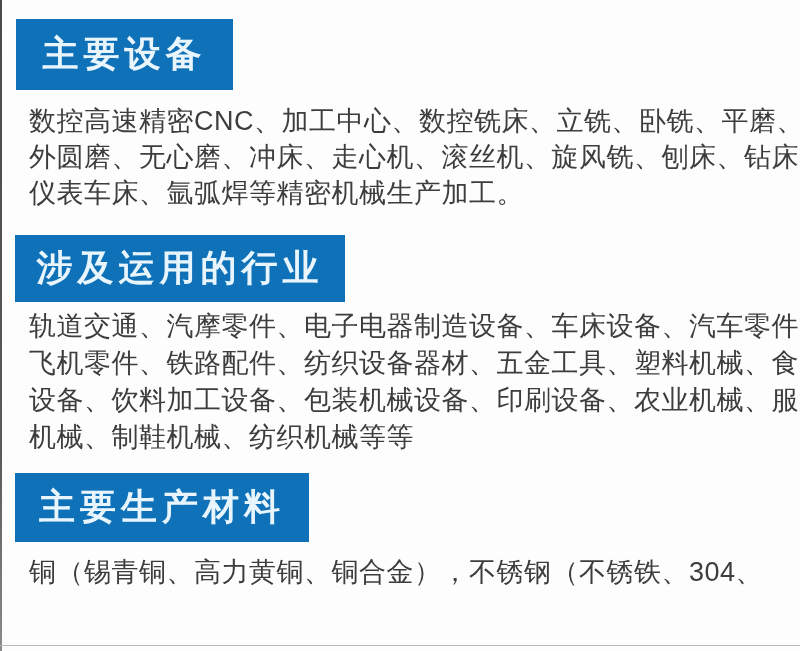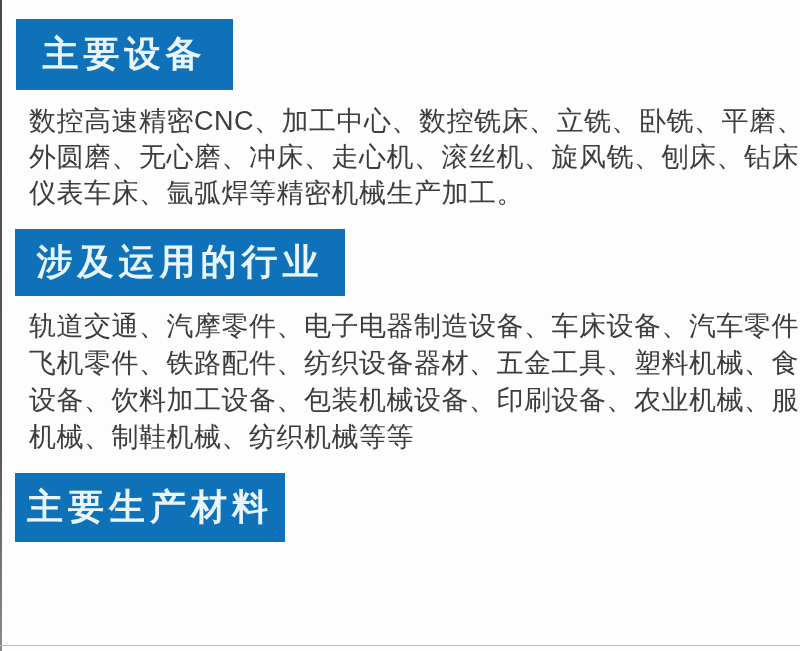--- a/index.html
+++ b/index.html
@@ -37,22 +37,22 @@
     color: #e9f5fc;
     display: flex;
     align-items: center;
     justify-content: center;
     font-size: 36px;
     font-weight: bold;
     letter-spacing: 5px;
     white-space: nowrap;
   }
   .banner-1 { left: 16px; top: 19px;  width: 217px; height: 71px; }
-  .banner-2 { left: 15px; top: 229px; width: 330px; height: 67px; }
-  .banner-3 { left: 15px; top: 473px; width: 270px; height: 69px; justify-content: center; }
+  .banner-2 { left: 15px; top: 235px; width: 330px; height: 67px; }
+  .banner-3 { left: 15px; top: 473px; width: 294px; height: 69px; justify-content: center; }
   .para {
     position: absolute;
     left: 29px;
     color: #3d3d3d;
     font-size: 27px;
     letter-spacing: 0.5px;
   }
   .para-1 { top: 103px; line-height: 36px; }
   .para-2 { top: 308px; line-height: 37px; }
   .para-3 { top: 553px; line-height: 39px; }
@@ -84,15 +84,16 @@
     <div class="text-line">轨道交通、汽摩零件、电子电器制造设备、车床设备、汽车零件、</div>
     <div class="text-line">飞机零件、铁路配件、纺织设备器材、五金工具、塑料机械、食品</div>
     <div class="text-line">设备、饮料加工设备、包装机械设备、印刷设备、农业机械、服装</div>
     <div class="text-line">机械、制鞋机械、纺织机械等等</div>
   </div>
 
   <div class="banner banner-3">
     <span>主要生产材料</span>
   </div>
   <div class="para para-3">
+    <div class="text-line">铜（锡青铜、高力黄铜、铜合金），不锈钢（不锈铁、304、</div>
   </div>
 
 </div>
 
 </body></html>

